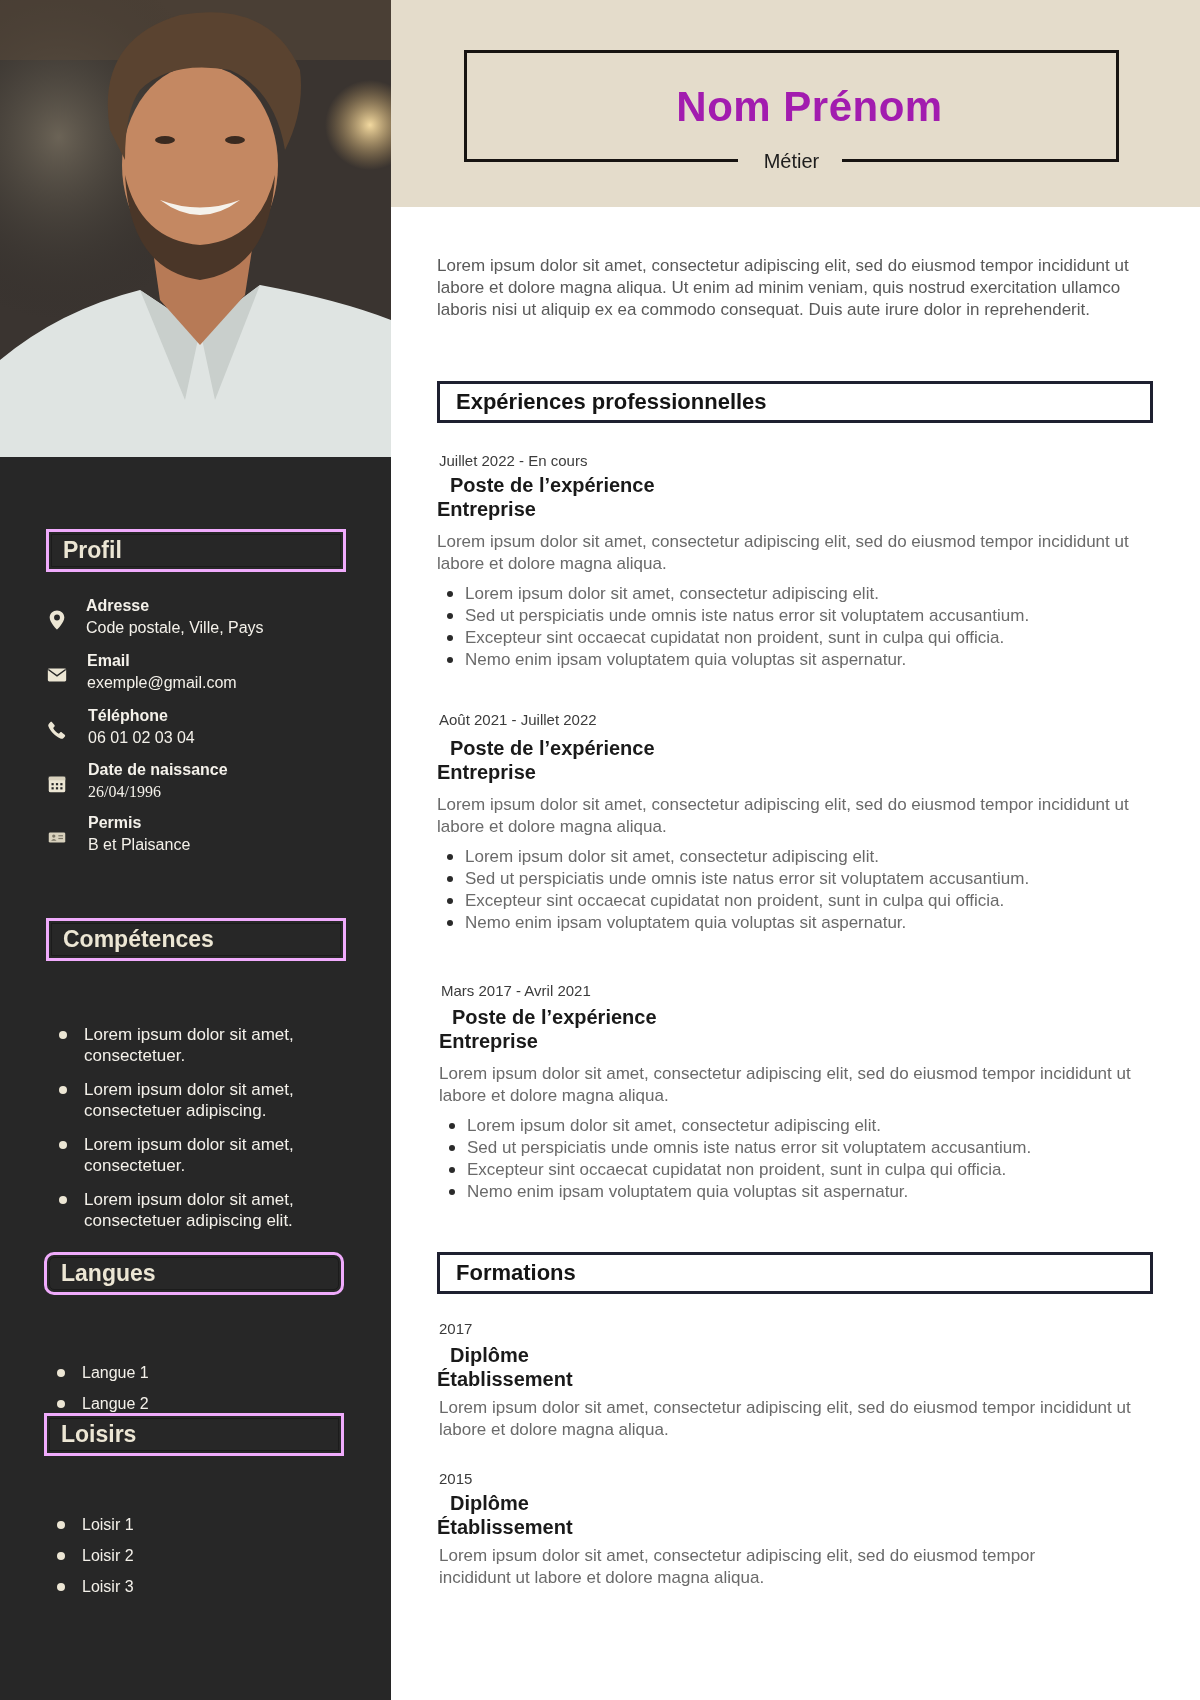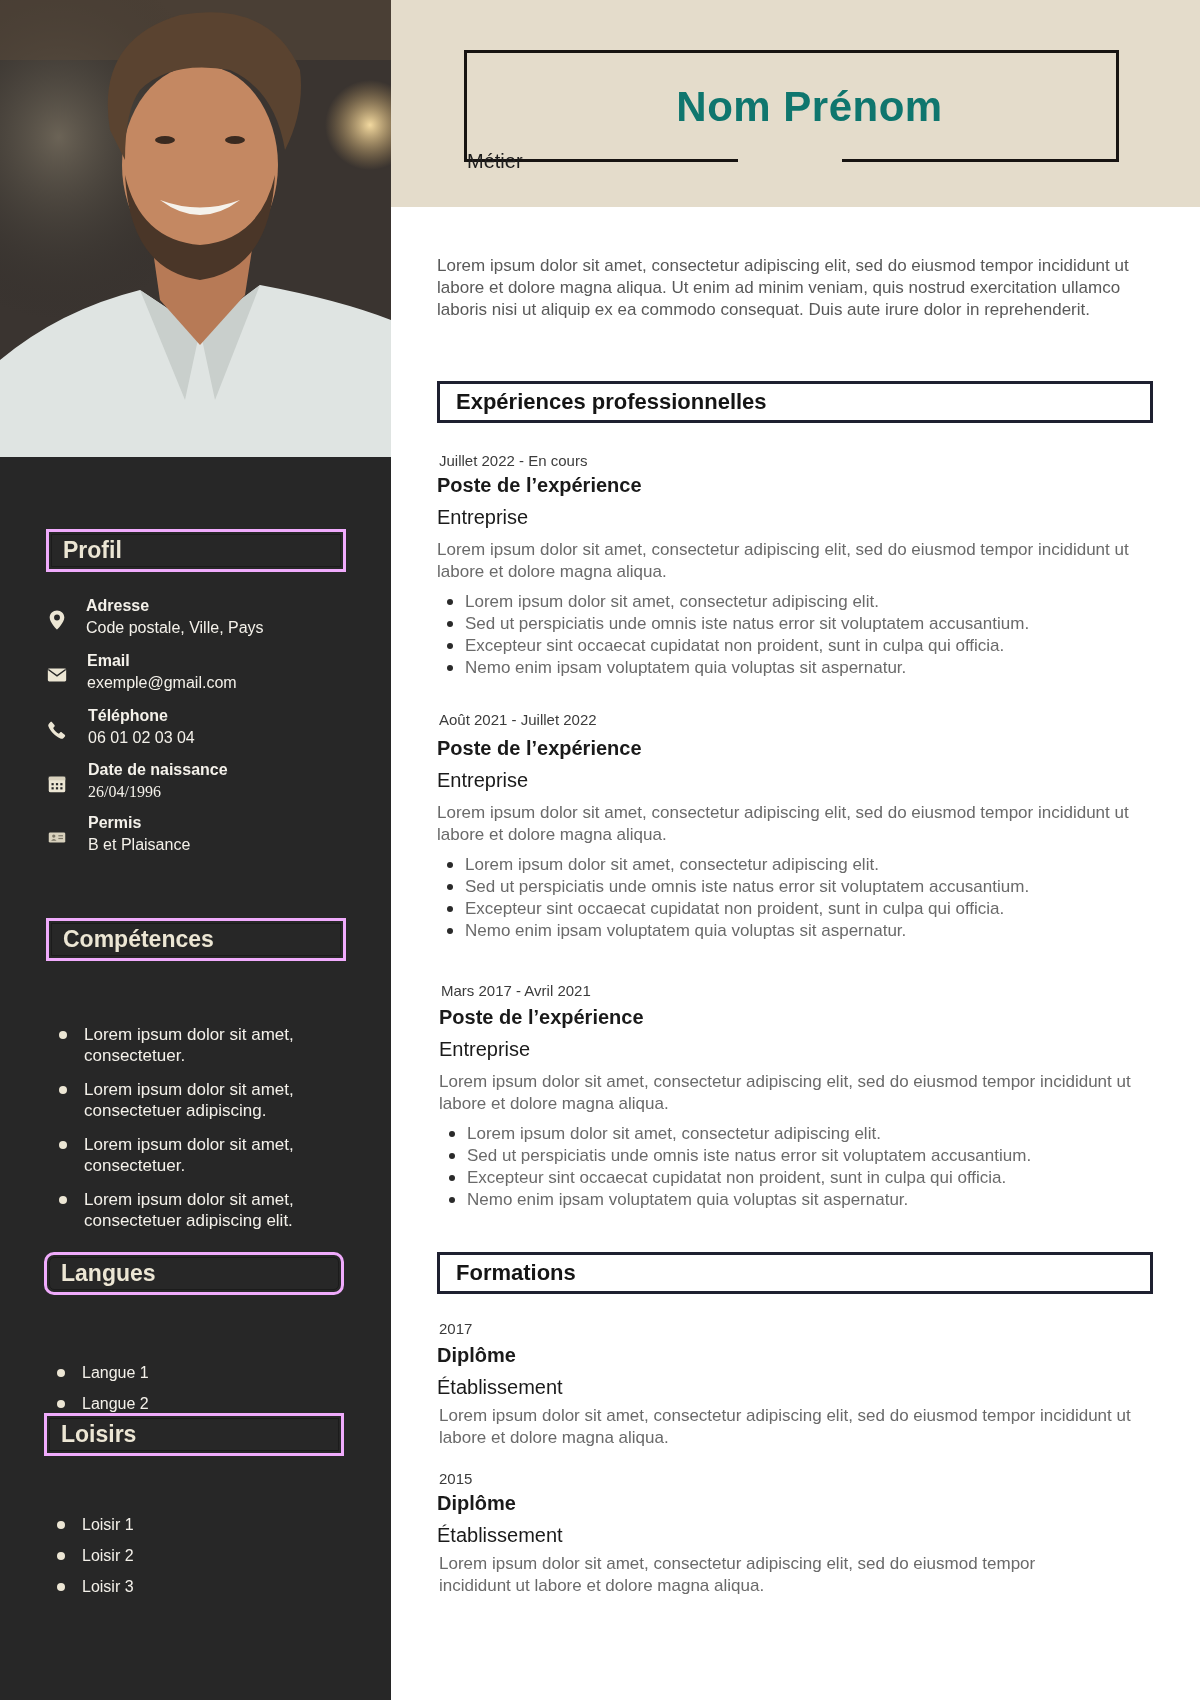--- a/index.html
+++ b/index.html
@@ -26,34 +26,34 @@
   .side-list li { position: relative; padding-left: 28px; color: #f4f1ea; font-size: 17px; line-height: 21px; }
   .side-list li::before { content: ""; position: absolute; left: 3px; top: 7px; width: 8px; height: 8px; border-radius: 50%; background: #ece6d4; }
   .side-list.skills li { margin-bottom: 13px; width: 290px; }
   .side-list.simple li { font-size: 16px; height: 31px; }
 
   
   .header { position: absolute; left: 391px; top: 0; width: 809px; height: 207px; background: #e4dccb; }
   .name-box { position: absolute; left: 73px; top: 50px; width: 655px; height: 112px; border: 3px solid #171412; border-bottom: none; }
   .name-box .bottom-left { position: absolute; left: -3px; bottom: 0; width: 274px; height: 3px; background: #171412; }
   .name-box .bottom-right { position: absolute; right: -3px; bottom: 0; width: 277px; height: 3px; background: #171412; }
-  .name { position: absolute; left: 0; right: 0; top: 30px; text-align: center; font-size: 42px; font-weight: bold; color: #0f766e; letter-spacing: 0.5px; padding-left: 36px; }
-  .job { position: absolute; left: 0; right: 0; top: 97px; text-align: left; font-size: 20px; color: #1d1d1d; }
+  .name { position: absolute; left: 0; right: 0; top: 30px; text-align: center; font-size: 42px; font-weight: bold; color: #a21caf; letter-spacing: 0.5px; padding-left: 36px; }
+  .job { position: absolute; left: 0; right: 0; top: 97px; text-align: center; font-size: 20px; color: #1d1d1d; }
 
   
   .main { position: absolute; left: 437px; top: 0; width: 730px; }
   .intro { position: absolute; left: 0; top: 255px; width: 730px; font-size: 17px; line-height: 22px; color: #595959; }
 
   .sec-box { position: absolute; left: 0; width: 716px; height: 42px; border: 3px solid #1e2030; }
   .sec-box span { position: absolute; left: 16px; top: 5px; font-size: 22px; color: #151515; font-weight: bold; }
 
   .entry { position: absolute; left: 0; width: 730px; }
   .entry .date { font-size: 15px; color: #3b3b3b; height: 24px; line-height: 24px; padding-left: 2px; }
-  .entry .title { font-size: 20px; font-weight: bold; color: #1a1a1a; line-height: 24px; }
-  .entry .org { font-size: 20px; font-weight: normal; color: #1a1a1a; line-height: 24px; margin-top: 8px; }
+  .entry .title { font-size: 20px; font-weight: bold; color: #1a1a1a; line-height: 24px; margin-left: 13px; }
+  .entry .org { font-size: 20px; font-weight: bold; color: #1a1a1a; line-height: 24px; }
   .entry .desc { margin-top: 10px; font-size: 17px; line-height: 22px; color: #6a6a6a; }
   .entry ul { list-style: none; margin-top: 8px; }
   .entry ul li { position: relative; padding-left: 28px; font-size: 17px; line-height: 22px; color: #6a6a6a; }
   .entry ul li::before { content: ""; position: absolute; left: 10px; top: 8px; width: 6px; height: 6px; border-radius: 50%; background: #2a2a2a; }
 </style>
 </head>
 <body>
 
 <aside class="sidebar">
 

